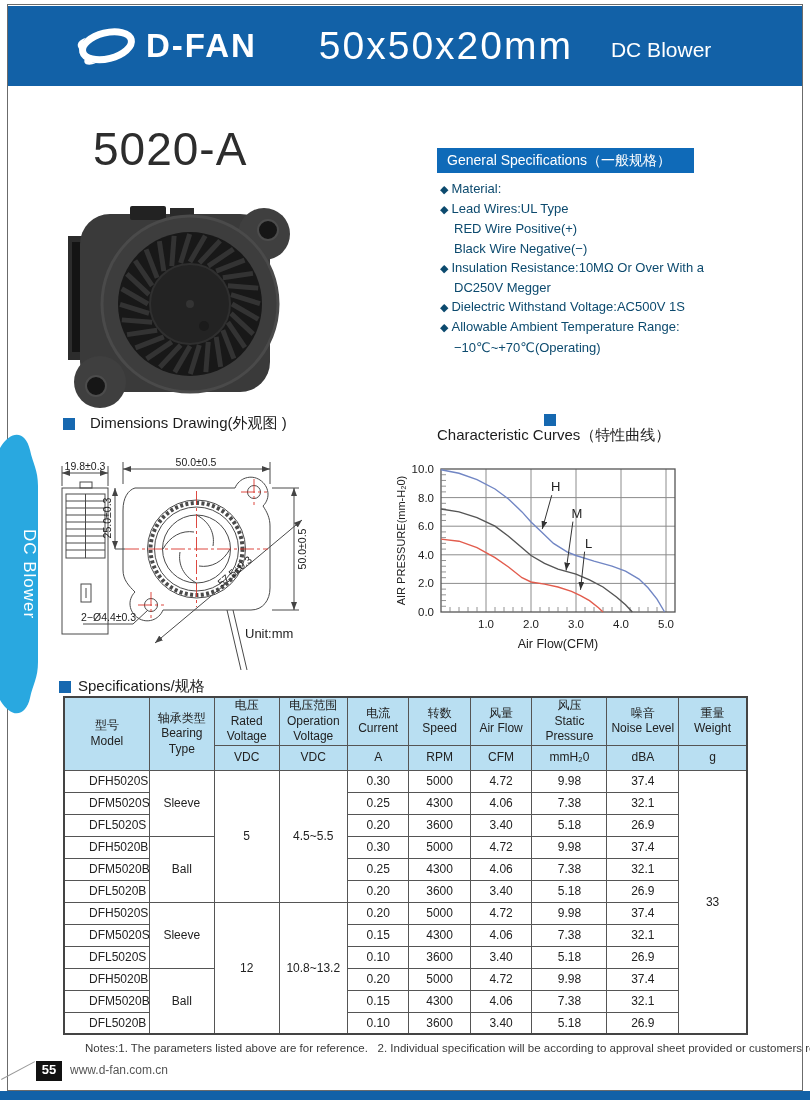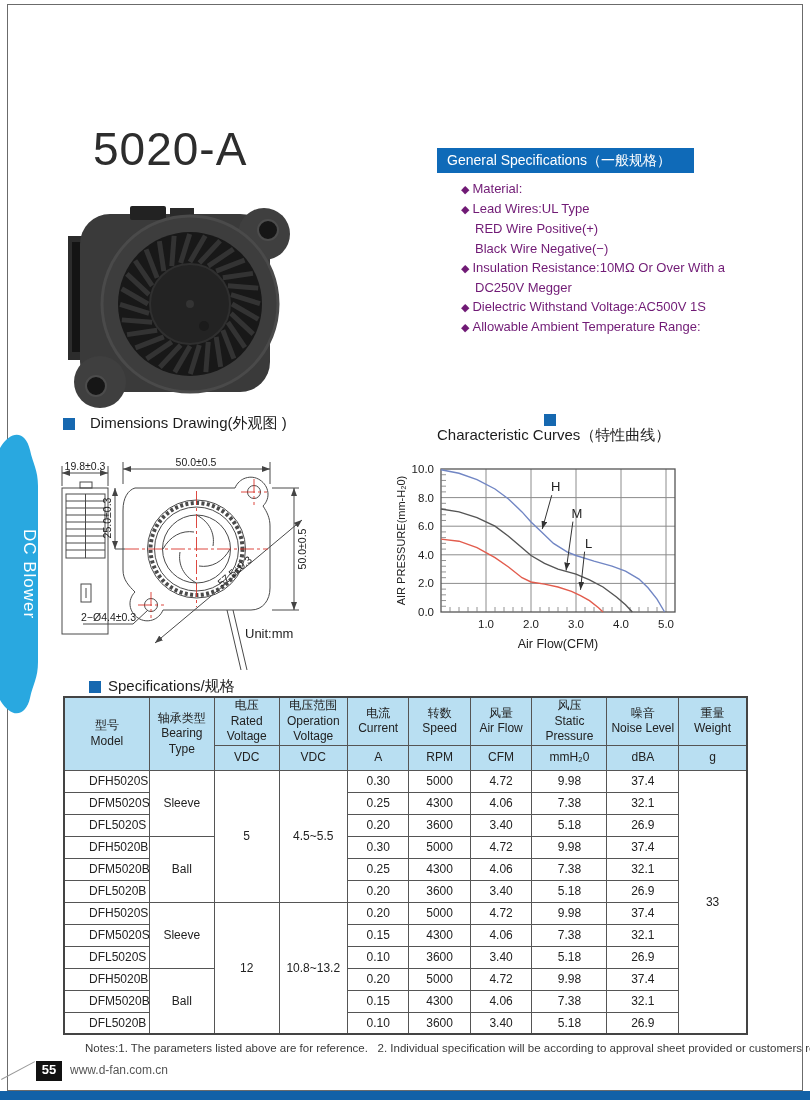--- a/index.html
+++ b/index.html
@@ -19,31 +19,31 @@
   .side-tab{position:absolute;left:0;top:428px;width:42px;height:292px;}
   .side-tab text{font-family:"Liberation Sans","DejaVu Sans",sans-serif;}
 
   
   .model-title{position:absolute;left:93px;top:122px;font-size:46px;color:#2d2d2d;letter-spacing:1px;}
   .fan-photo{position:absolute;left:52px;top:186px;width:265px;height:225px;}
 
   
   .gs-bar{position:absolute;left:437px;top:148px;width:257px;height:25px;background:#0f6ab8;
           color:#fff;font-size:14px;line-height:25px;padding-left:10px;box-sizing:border-box;}
-  .gs-lines{position:absolute;left:461px;top:179px;width:330px;font-size:13px;color:#701a75;}
+  .gs-lines{position:absolute;left:440px;top:179px;width:330px;font-size:13px;color:#0c4a6e;}
   .gs-line{line-height:19.2px;white-space:pre;}
   .gs-line .bullet{font-size:11px;margin-right:3px;}
   .gs-line.cont{padding-left:14px;}
 
   
   .sec-title{position:absolute;display:flex;align-items:center;font-size:15px;color:#1c1c1c;}
   .sec-title .sq{width:12px;height:12px;background:#1668b0;margin-right:7px;display:inline-block;}
   .t-dims{left:63px;top:414px;gap:8px;}
   .t-curves{left:437px;top:414px;flex-direction:column;}
-  .t-spec{left:75px;top:677px;padding-left:14px;}
+  .t-spec{left:45px;top:677px;padding-left:14px;}
 
   
   .dims-svg{position:absolute;left:55px;top:438px;}
   .curve-wrap{position:absolute;left:395px;top:450px;}
 
   
   table.spec{position:absolute;left:63px;top:696px;width:685px;border-collapse:collapse;
              font-size:12px;color:#222;table-layout:fixed;border:2px solid #444;}
   table.spec th,table.spec td{border:1px solid #555;text-align:center;padding:0 2px;
              overflow:hidden;font-weight:normal;}
@@ -62,20 +62,34 @@
   .diag-line{position:absolute;left:1px;top:1079px;width:38px;border-top:1px solid #999;
              transform:rotate(-28deg);transform-origin:left top;}
   .bottombar{position:absolute;left:0;top:1091px;width:810px;height:9px;background:#1261a7;}
 </style>
 </head>
 <body>
 
 <div class="page">
   <div class="page-border"></div>
 
+  <div class="topbar">
+    <div class="logo">
+      <svg width="64" height="44" viewBox="0 0 64 44">
+        <g transform="rotate(-14 32 22)">
+          <ellipse cx="33" cy="22" rx="25" ry="13" fill="none" stroke="#ffffff" stroke-width="7"></ellipse>
+          <path d="M8 22 C2 16 4 10 14 9 C8 14 8 18 12 21 Z" fill="#ffffff"></path>
+          <path d="M10 28 C4 32 8 38 18 36 C12 33 10 31 10 28 Z" fill="#ffffff"></path>
+        </g>
+      </svg>
+      <span class="logo-text">D-FAN</span>
+    </div>
+    <span class="size-text">50x50x20mm</span>
+    <span class="cat-text">DC Blower</span>
+  </div>
 
   <div class="side-tab">
     <svg width="42" height="292" viewBox="0 0 42 292">
       <path d="M0 20 C12 0 26 4 30 22 C33 36 38 42 38 58 L38 234 C38 250 33 256 30 270 C26 288 12 292 0 272 Z" fill="#29a8e0"></path>
       <text transform="translate(24 146) rotate(90)" text-anchor="middle" fill="#ffffff" font-size="17" letter-spacing="1">DC Blower</text>
     </svg>
   </div>
 
   <div class="model-title">5020-A</div>
 
@@ -131,20 +145,21 @@
   <div class="gs-bar">General Specifications（一般规格）</div>
   <div class="gs-lines" id="gs-lines">
       <div class="gs-line"><span class="bullet">◆</span>Material:</div>
       <div class="gs-line"><span class="bullet">◆</span>Lead Wires:UL Type</div>
       <div class="gs-line cont">RED Wire Positive(+)</div>
       <div class="gs-line cont">Black Wire Negative(−)</div>
       <div class="gs-line"><span class="bullet">◆</span>Insulation Resistance:10MΩ Or Over With a</div>
       <div class="gs-line cont">DC250V Megger</div>
       <div class="gs-line"><span class="bullet">◆</span>Dielectric Withstand Voltage:AC500V 1S</div>
       <div class="gs-line"><span class="bullet">◆</span>Allowable Ambient Temperature Range:</div>
+      <div class="gs-line cont">−10℃~+70℃(Operating)</div>
     </div>
 
   <div class="sec-title t-dims">
     <span class="sq"></span>
     <span>Dimensions Drawing(外观图 )</span>
   </div>
   <div class="sec-title t-curves">
     <span class="sq"></span>
     <span>Characteristic Curves（特性曲线）</span>
   </div>

